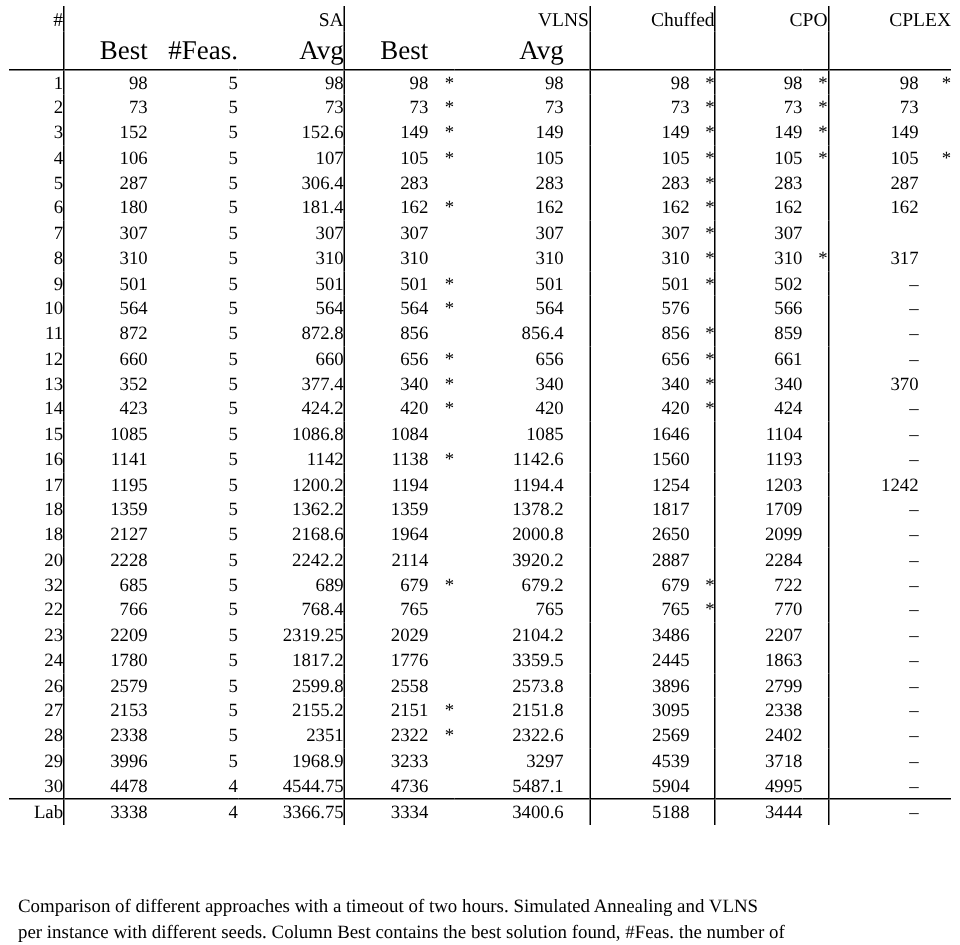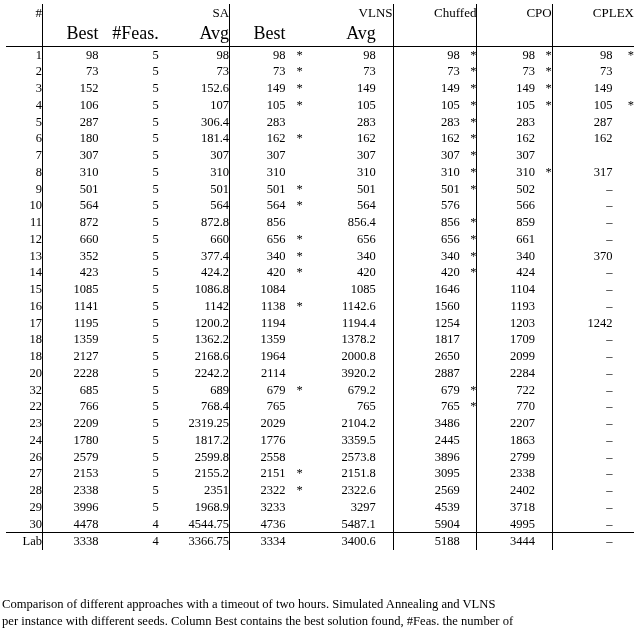--- a/index.html
+++ b/index.html
@@ -51,21 +51,21 @@
   .b{font-weight:bold;}
   .c{text-align:center;}
   .dash{text-align:center;}
 
   .caption{
     position:absolute;
     left:0;right:0;
     bottom:0px;
     font-size:12.6px;
     line-height:1.35;
-    padding:0 2px;
+    padding:0 12px;
     text-align:left;
   }
   .labrow td{padding-top:1px;padding-bottom:1px;}
 </style>
 </head>
 <body>
 
 <div class="wrap">
 
   <table class="main">

